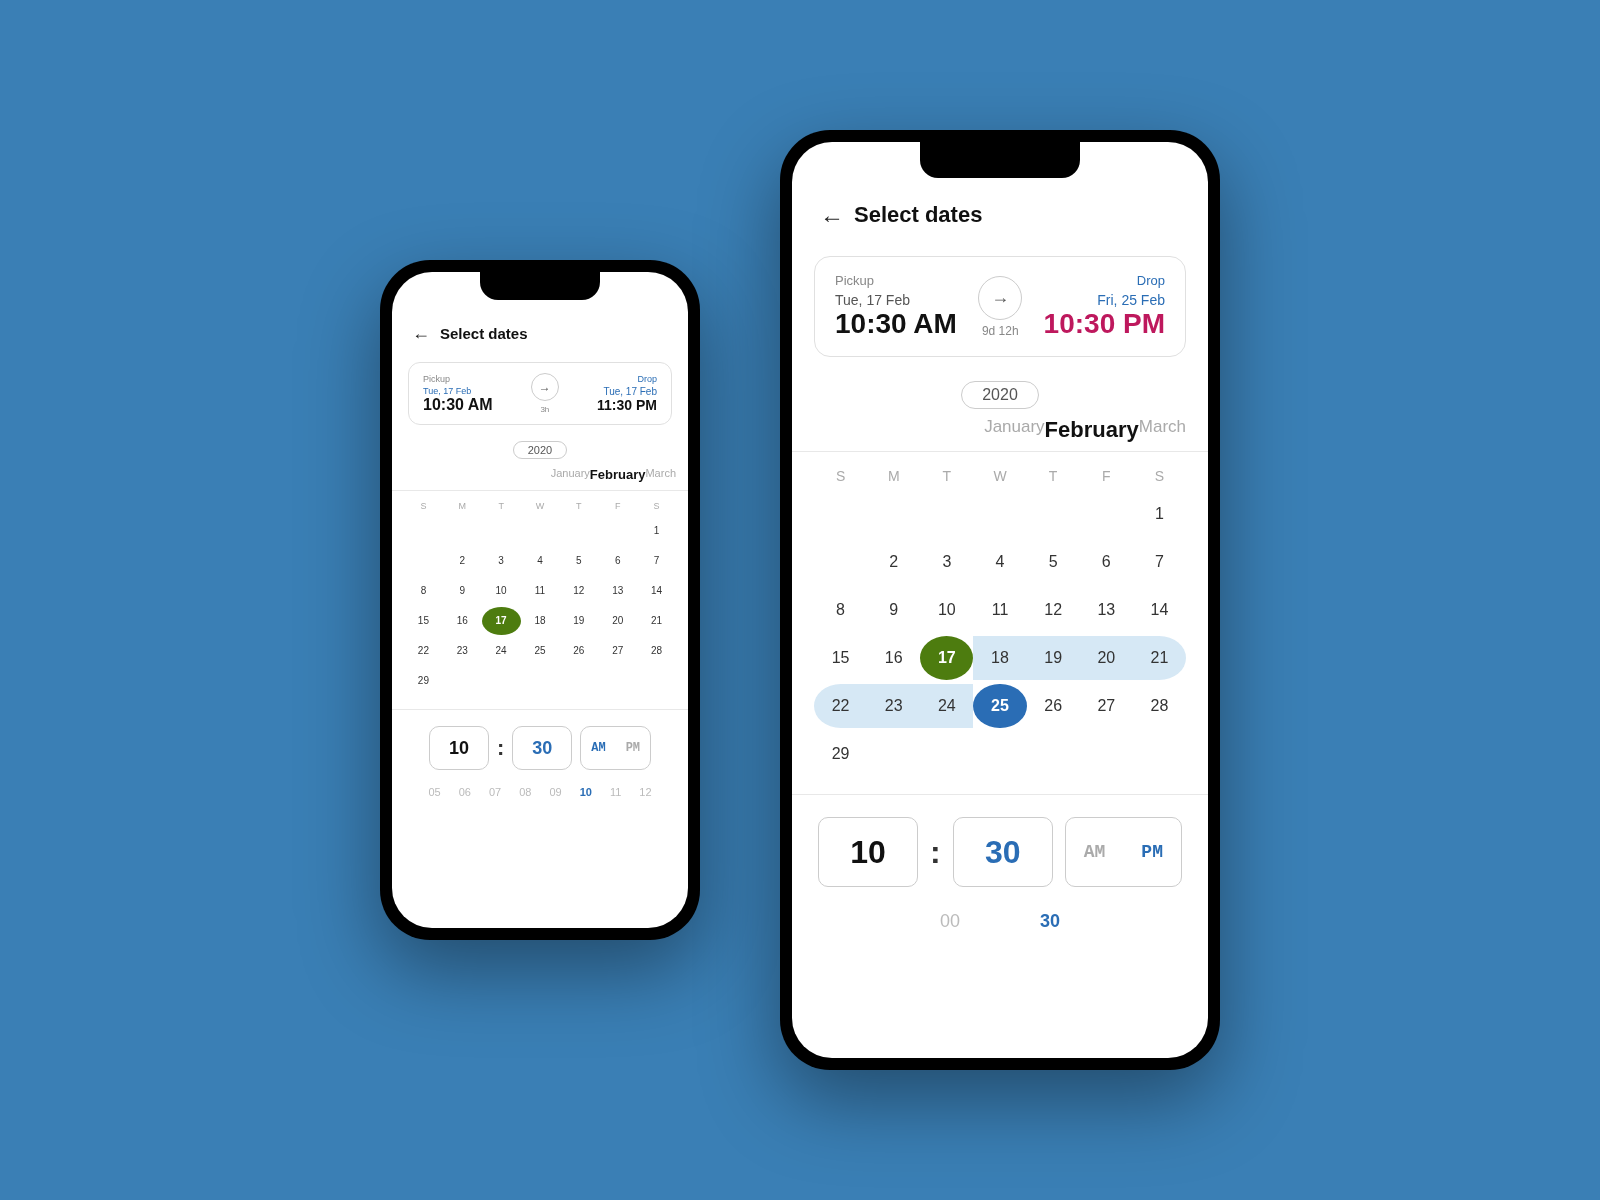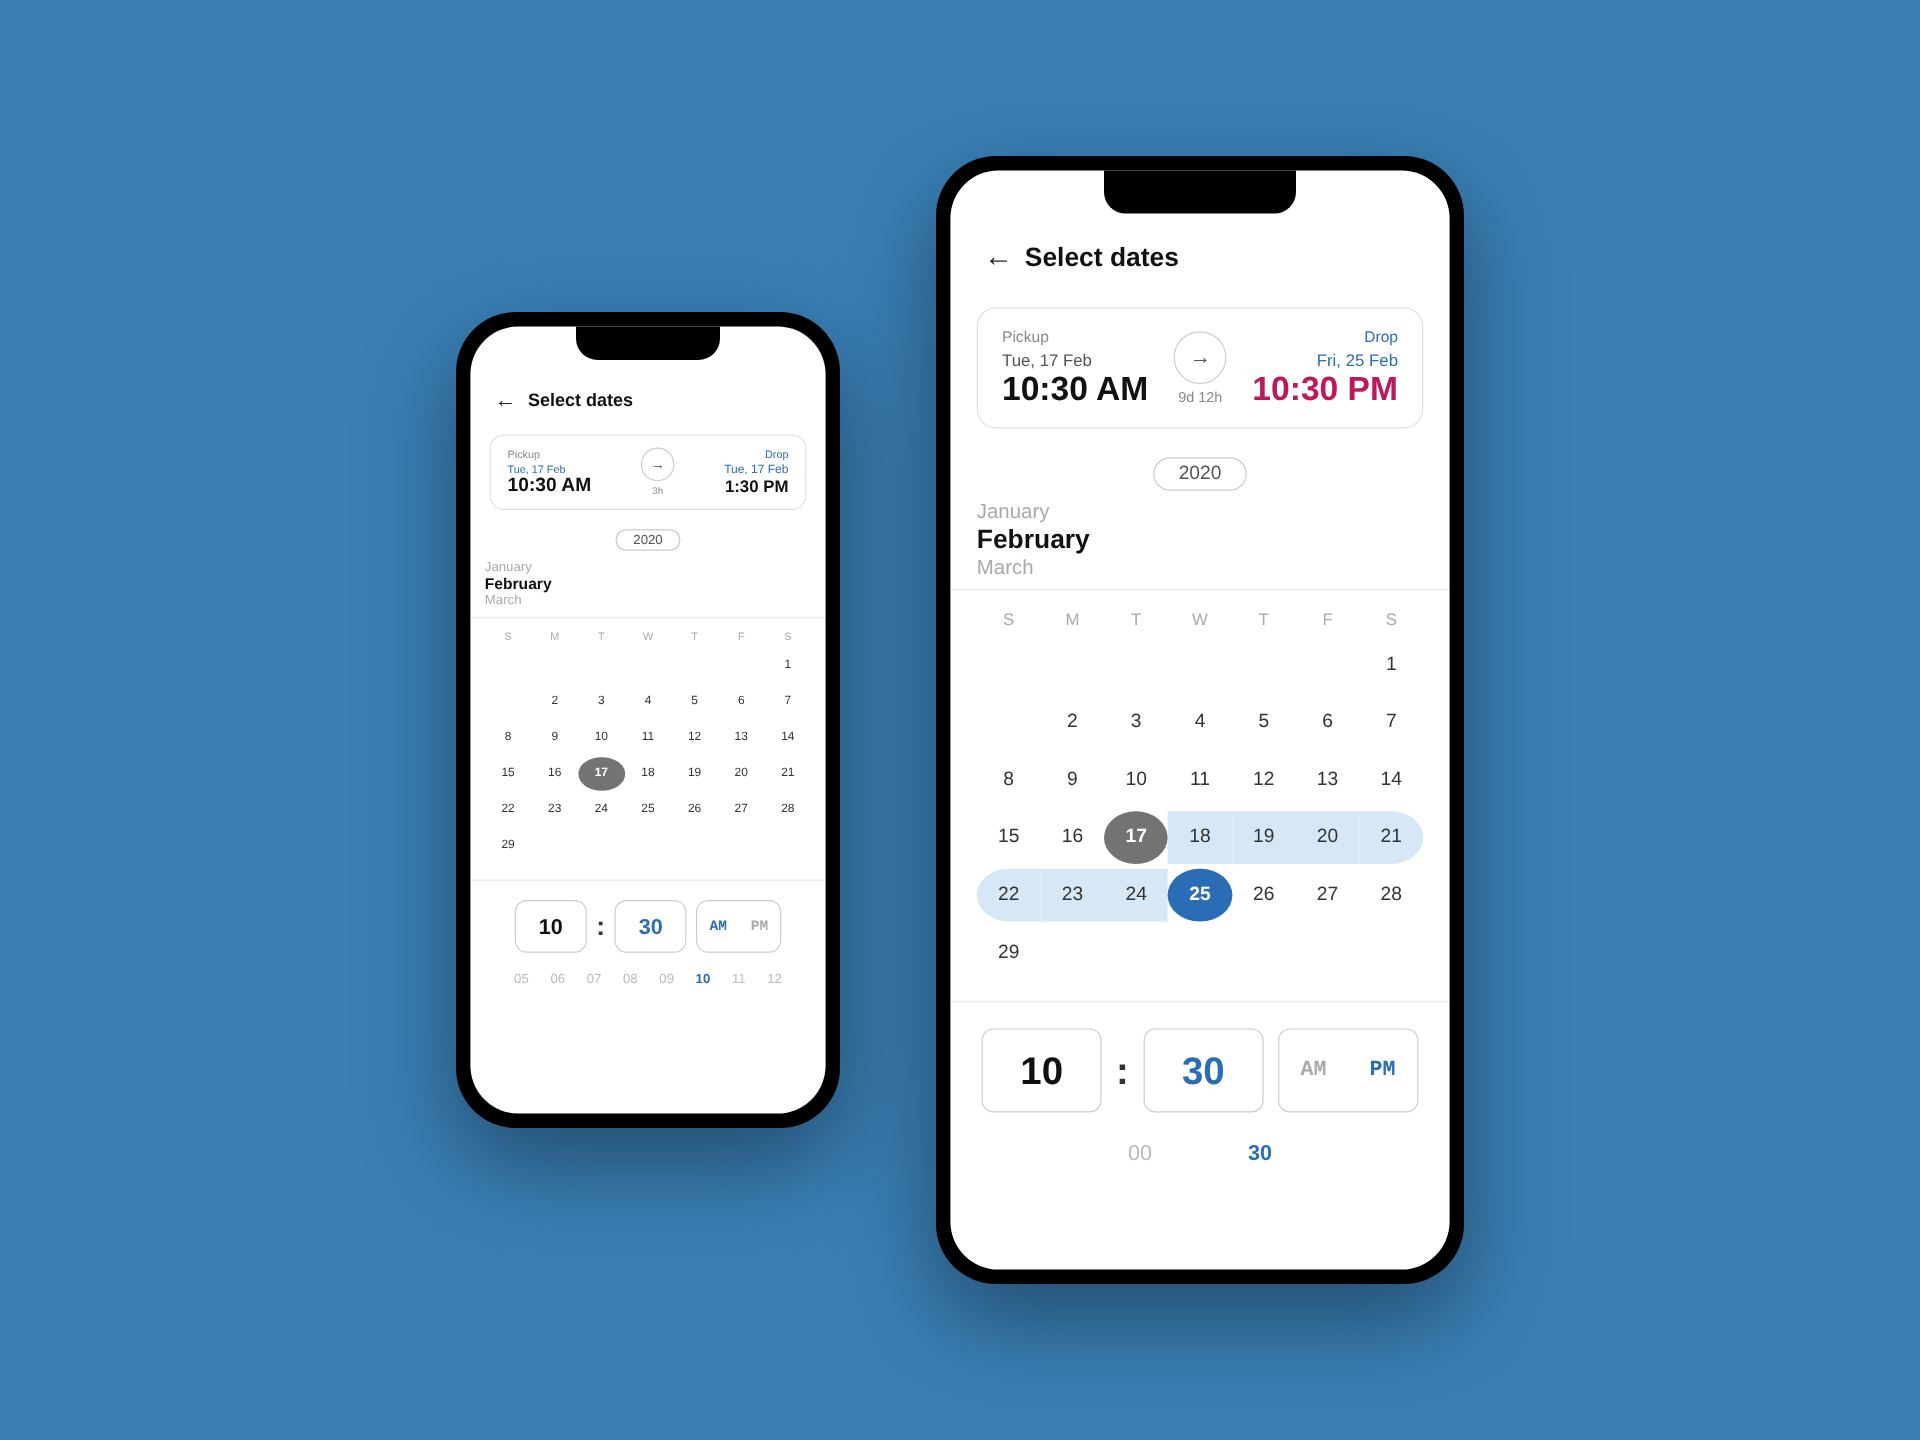--- a/index.html
+++ b/index.html
@@ -156,21 +156,20 @@
     .phone-frame.large .year-badge {
       padding: 4px 20px;
       font-size: 16px;
       border-radius: 24px;
     }
 
     .month-nav {
       display: flex;
       justify-content: flex-end;
       margin-bottom: 8px;
-      flex-direction: column;
     }
     .month-name {
       font-size: 11px;
       color: #aaa;
       font-weight: 400;
     }
     .phone-frame.large .month-name { font-size: 17px; }
     .month-name.active {
       font-size: 13px;
       font-weight: 700;
@@ -217,21 +216,21 @@
     }
     .phone-frame.large .cal-cell {
       font-size: 16px;
       padding: 8px 4px;
       line-height: 1.4;
     }
 
     .cal-cell.empty { }
     .cal-cell.faded { color: #ccc; }
     .cal-cell.selected-start {
-      background: #737373;
+      background: #4d7c0f;
       color: #fff;
       border-radius: 50%;
       font-weight: 700;
     }
     .cal-cell.selected-end {
       background: #2a6db5;
       color: #fff;
       border-radius: 50%;
       font-weight: 700;
     }
@@ -360,21 +359,21 @@
         <span class="date-day" style="color:#2a6db5;font-size:9px;">Tue, 17 Feb</span>
         <span class="date-time">10:30 AM</span>
       </div>
       <div class="date-middle">
         <div class="arrow-circle">→</div>
         <span class="duration-label">3h</span>
       </div>
       <div class="date-col" style="text-align:right;">
         <span class="date-label drop">Drop</span>
         <span class="date-day drop-day">Tue, 17 Feb</span>
-        <span style="font-size:14px;font-weight:700;color:#111;text-align:right;">1:30 PM</span>
+        <span style="font-size:14px;font-weight:700;color:#111;text-align:right;">11:30 PM</span>
       </div>
     </div>
 
     <div class="calendar-section">
       <div class="year-row">
         <span class="year-badge">2020</span>
       </div>
       <div class="month-nav">
         <span class="month-name">January</span>
         <span class="month-name active">February</span>

